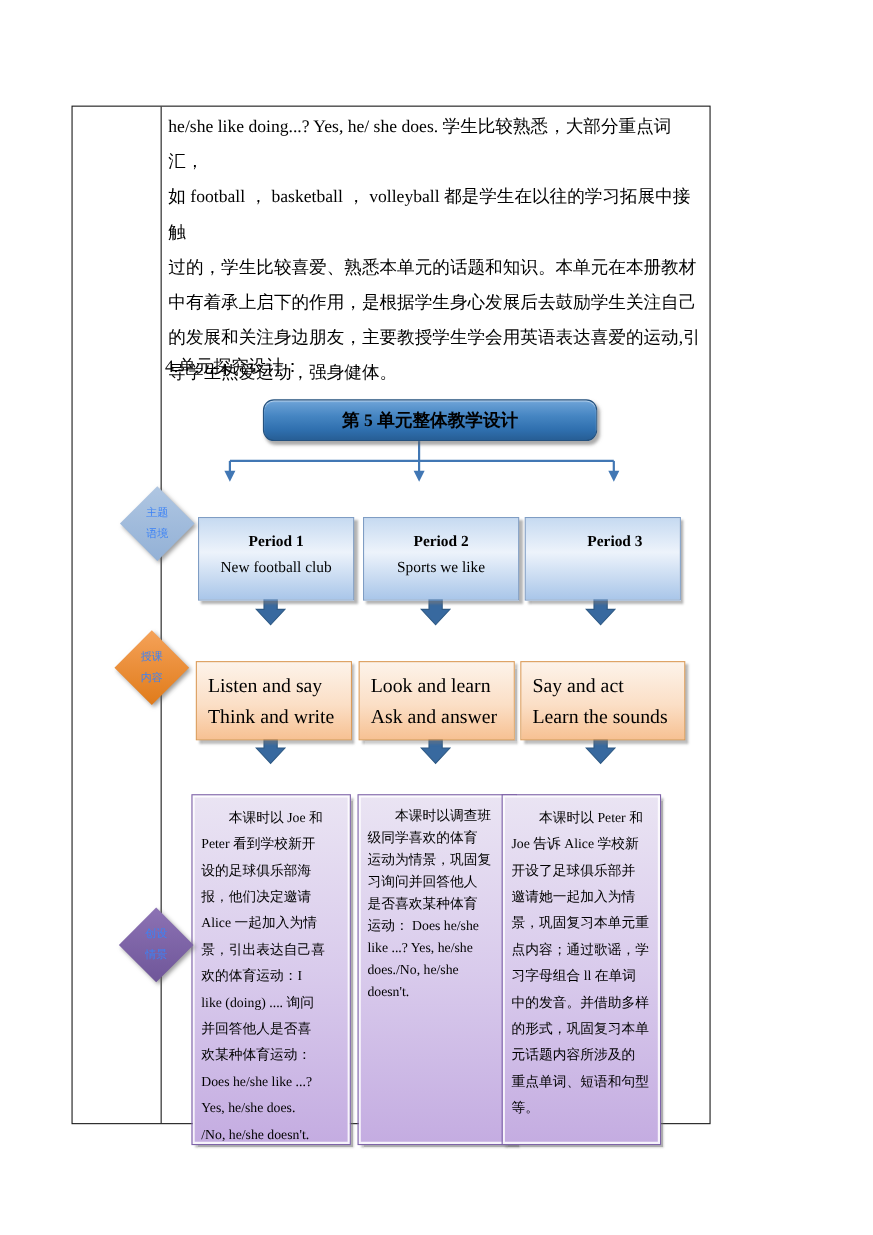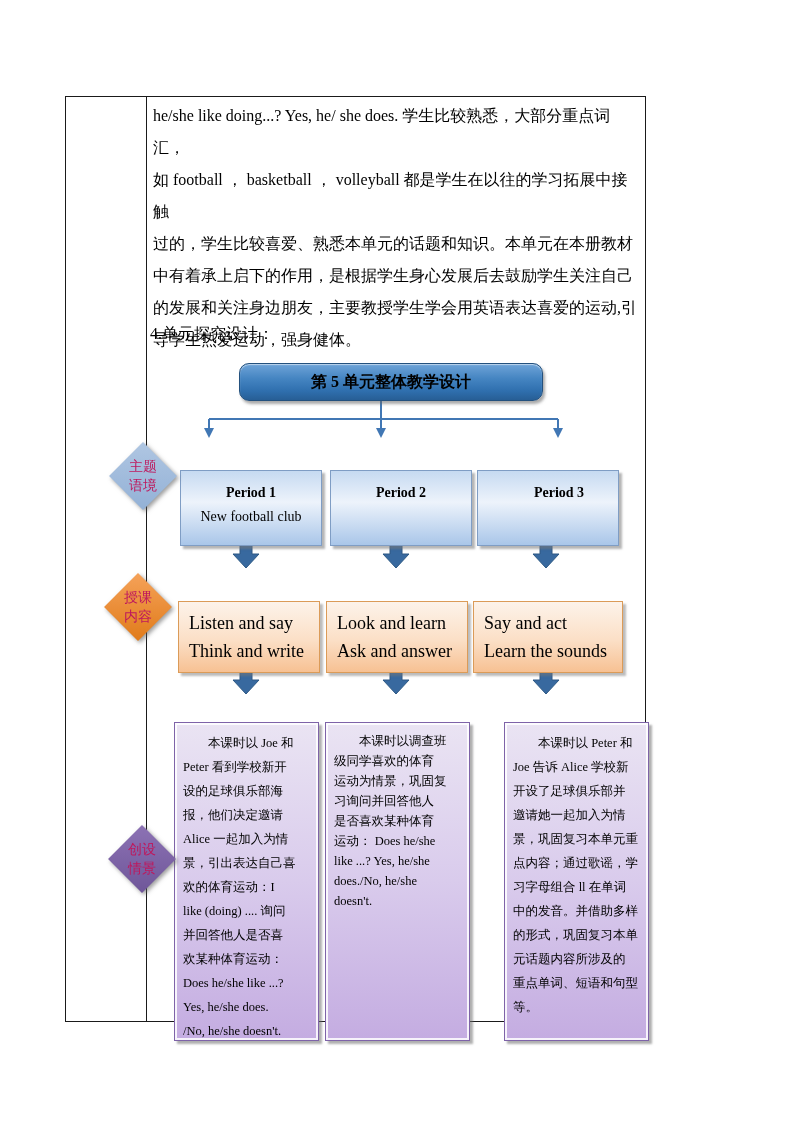--- a/index.html
+++ b/index.html
@@ -54,21 +54,21 @@
 
   
   .diamond-wrap { position: absolute; width: 70px; height: 70px; z-index: 3;
     filter: drop-shadow(2px 2px 2px rgba(90,90,90,.6)); }
   .diamond-shape { position: absolute; left: 11px; top: 11px; width: 48px; height: 48px;
     transform: rotate(45deg); }
   .diamond-blue  { background: linear-gradient(135deg, #AFC6E2 0%, #93B1D6 100%); }
   .diamond-orange{ background: linear-gradient(135deg, #F5A259 0%, #E07B1A 100%); }
   .diamond-purple{ background: linear-gradient(135deg, #8C72B4 0%, #6F5699 100%); }
   .diamond-label { position: absolute; inset: 0; display: flex; align-items: center;
-    justify-content: center; text-align: center; color: #be185d; font-size: 14px;
+    justify-content: center; text-align: center; color: #3b82f6; font-size: 10px;
     line-height: 19px; white-space: pre-line; }
 </style>
 </head>
 <body>
 
 <div class="doc-table">
   <div class="divider"></div>
 </div>
 
 <div class="body-text">he/she like doing...?  Yes, he/ she does.  学生比较熟悉，大部分重点词汇，
@@ -103,20 +103,21 @@
 </svg>
 
 <div class="fc-title">第 5 单元整体教学设计</div>
 
 <div class="fc-box period-box" style="left:180px; top:445px;">
   <div class="period-name">Period 1</div>
   <div class="period-topic">New football club</div>
 </div>
 <div class="fc-box period-box" style="left:330px; top:445px;">
   <div class="period-name">Period 2</div>
+  <div class="period-topic">Sports we like</div>
 </div>
 <div class="fc-box period-box" style="left:477px; top:445px;padding-left:22px;">
   <div class="period-name">Period 3</div>
 </div>
 
 <div class="fc-box content-box" style="left:178px; top:576px;">Listen and say
 Think and write</div>
 <div class="fc-box content-box" style="left:326px; top:576px;">Look and learn
 Ask and answer</div>
 <div class="fc-box content-box" style="left:473px; top:576px; width:150px;">Say and act
@@ -137,21 +138,21 @@
 /No, he/she doesn't.</div>
 <div class="fc-box scenario-box lh-loose" style="left:325px; top:697px;">本课时以调查班
 级同学喜欢的体育
 运动为情景，巩固复
 习询问并回答他人
 是否喜欢某种体育
 运动： Does he/she
 like ...? Yes, he/she
 does./No, he/she
 doesn't.</div>
-<div class="fc-box scenario-box lh-tight" style="left:504px; top:697px;">本课时以 Peter 和
+<div class="fc-box scenario-box lh-tight" style="left:456px; top:697px;">本课时以 Peter 和
 Joe 告诉 Alice 学校新
 开设了足球俱乐部并
 邀请她一起加入为情
 景，巩固复习本单元重
 点内容；通过歌谣，学
 习字母组合 ll 在单词
 中的发音。并借助多样
 的形式，巩固复习本单
 元话题内容所涉及的
 重点单词、短语和句型

